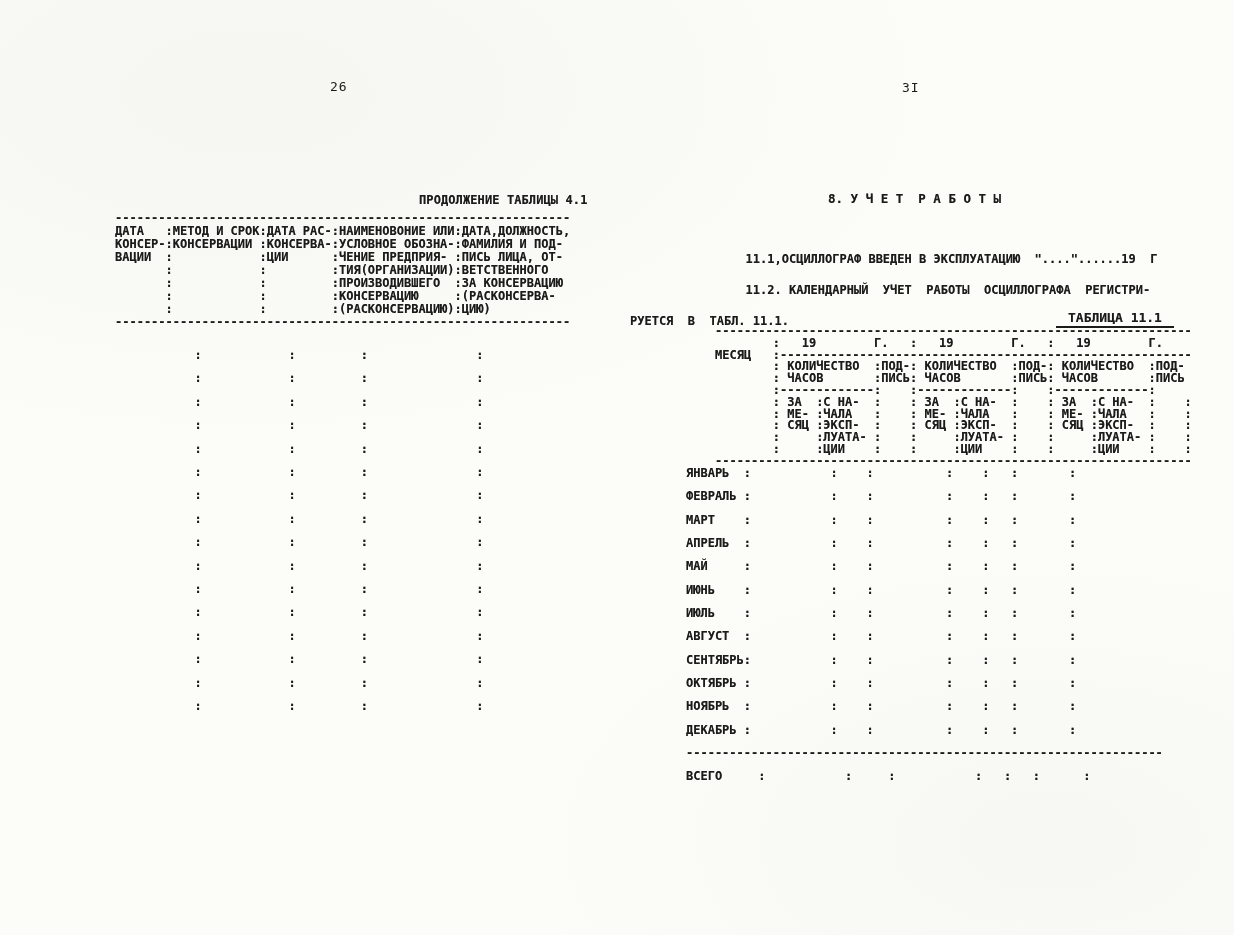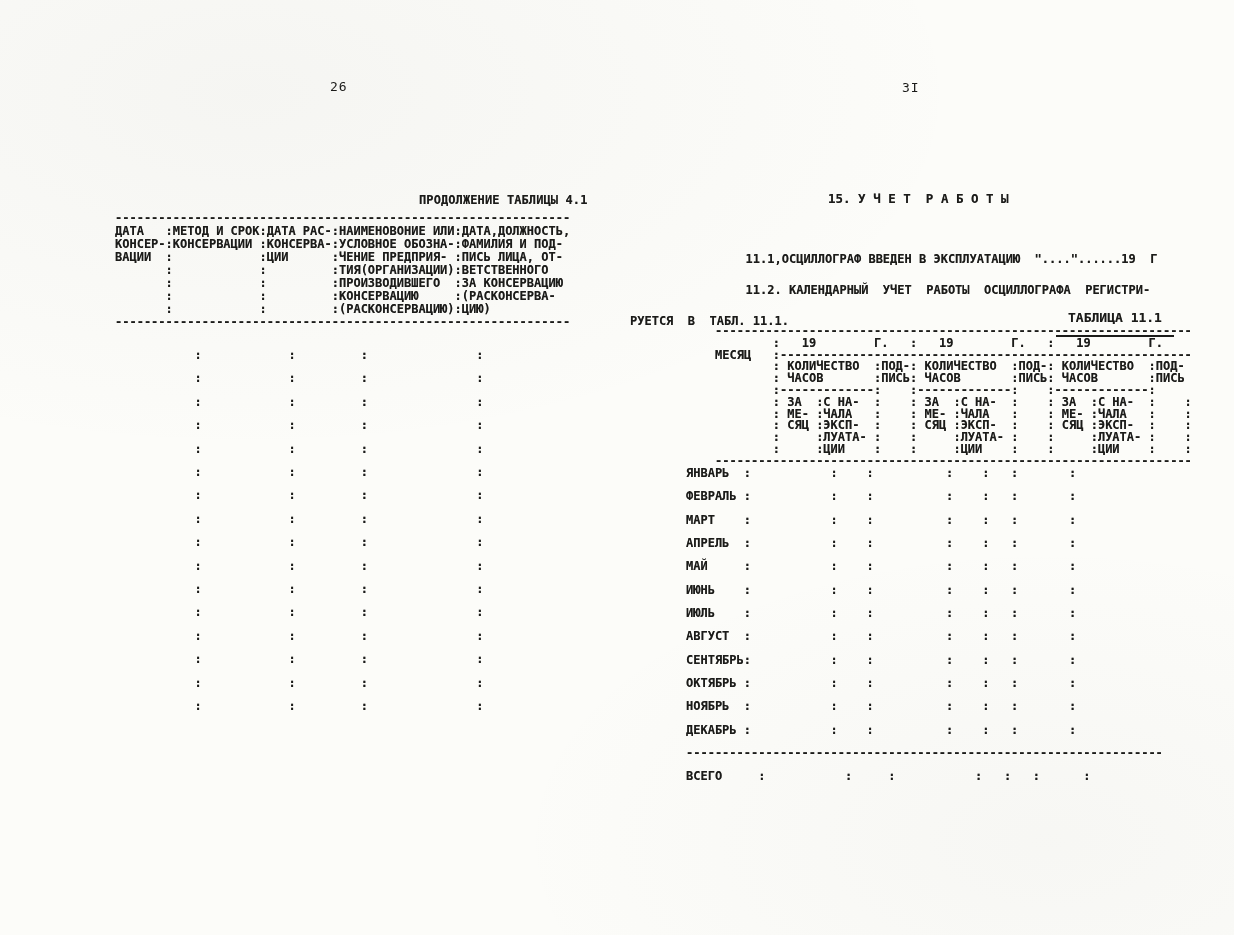--- a/index.html
+++ b/index.html
@@ -64,21 +64,21 @@
     top: 244px;
     line-height: 31px;
   }
   .caption-right {
     left: 1056px;
     top: 310px;
     width: 118px;
     font-size: 13px;
     text-align: center;
     border-bottom: 2px solid #1b1b19;
-    padding-bottom: 10px;
+    padding-bottom: 1px;
   }
   .thead-right {
     left: 715px;
     top: 326px;
     line-height: 11.8px;
   }
   .tbody-right {
     left: 686px;
     top: 462px;
     line-height: 23.35px;
@@ -120,21 +120,21 @@
            :            :         :               :
            :            :         :               :
            :            :         :               :
            :            :         :               :
            :            :         :               :</pre>
   </div>
 
   <div>
     <div class="type pageno pn-right">3I</div>
 
-    <div class="type heading-right">15. У Ч Е Т  Р А Б О Т Ы</div>
+    <div class="type heading-right">8. У Ч Е Т  Р А Б О Т Ы</div>
 
     <pre class="type para-right">                11.1,ОСЦИЛЛОГРАФ ВВЕДЕН В ЭКСПЛУАТАЦИЮ  "...."......19  Г
                 11.2. КАЛЕНДАРНЫЙ  УЧЕТ  РАБОТЫ  ОСЦИЛЛОГРАФА  РЕГИСТРИ-
 РУЕТСЯ  В  ТАБЛ. 11.1.</pre>
 
     <div class="type caption-right">ТАБЛИЦА 11.1</div>
 
     <pre class="type thead-right">------------------------------------------------------------------
         :   19        Г.   :   19        Г.   :   19        Г.   
 МЕСЯЦ   :---------------------------------------------------------

